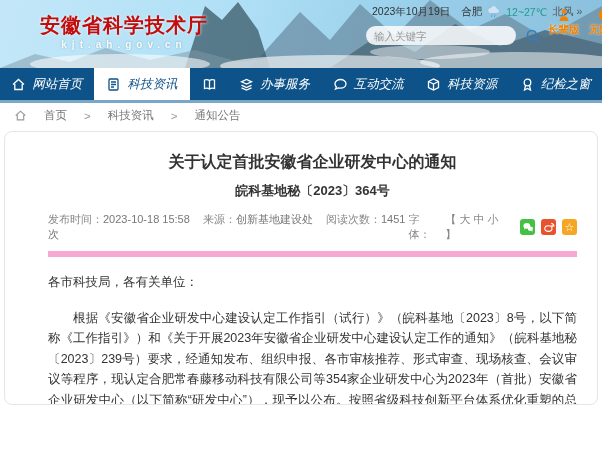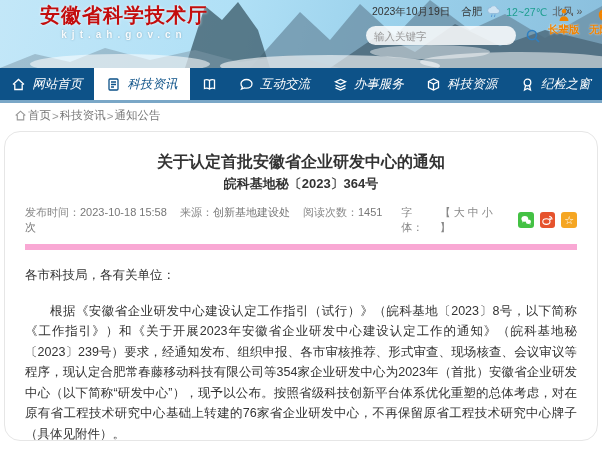--- a/index.html
+++ b/index.html
@@ -4,21 +4,21 @@
 <style>
   * { margin:0; padding:0; box-sizing:border-box; }
   html,body { width:602px; height:457px; overflow:hidden; background:#fff;
     font-family:"Liberation Sans","DejaVu Sans",sans-serif; }
   .page { width:602px; height:457px; position:relative; background:#fff; }
 
   
   .banner { position:relative; width:602px; height:68px; overflow:hidden;
     background:linear-gradient(105deg,#c3e7f8 0%,#b0e0f6 38%,#9cd2ec 62%,#8abfdd 100%); }
   .banner-art { position:absolute; left:0; top:0; }
-  .agency { position:absolute; left:14px; top:4px; width:220px; text-align:center; }
+  .agency { position:absolute; left:14px; top:14px; width:220px; text-align:center; }
   .agency-line { color:#c30d0d; font-weight:bold; font-size:20px; line-height:23px;
     letter-spacing:1px; text-shadow:0 0 3px rgba(255,255,255,.9); white-space:nowrap; }
   .agency-line.l2 { font-size:18px; }
   .site-url { margin-top:2px; color:rgba(255,255,255,.92); font-size:10px;
     letter-spacing:5px; font-weight:bold; text-shadow:0 0 2px rgba(90,130,150,.6); }
   .date-row { position:absolute; left:372px; top:5px; display:flex; align-items:center;
     gap:5px; font-size:10.5px; color:#333; white-space:nowrap; }
   .date-row .city { margin-left:6px; }
   .temp { color:#1d9e8f; }
   .wind { color:#555; }
@@ -39,31 +39,31 @@
   
   .navbar { display:flex; width:602px; height:35px; background:#0d5288;
     border-bottom:3px solid #7aa7c7;font-style:italic; }
   .nav-item { flex:1 1 auto; display:flex; align-items:center; justify-content:center;
     gap:6px; color:#fff; font-size:12.5px; cursor:pointer; text-decoration:none;
     white-space:nowrap; padding:0 6px; }
   .nav-item svg { flex:0 0 auto; }
   .nav-item.active { background:#fff; color:#0d5288; flex-grow:1.3; }
 
   
-  .breadcrumb { height:25px; display:flex; align-items:center; gap:1px;
+  .breadcrumb { height:25px; display:flex; align-items:center; gap:17px;
     padding-left:14px; font-size:11.5px; color:#777; background:#fff; }
   .breadcrumb a { color:#777; text-decoration:none; cursor:pointer; }
   .crumb-sep { color:#999; }
 
   
-  .content-box { margin:3px 4px 0 4px; height:310px; border:1px solid #e6e6e6;
-    border-radius:16px; background:#fff; overflow:hidden; }
+  .content-box { margin:3px 4px 0 4px; height:274px; border:1px solid #e6e6e6;
+    border-radius:8px; background:#fff; overflow:hidden;padding-left:23px; }
   .article-title { margin-top:20px; text-align:center; font-size:16px; font-weight:bold;
     color:#333; }
-  .doc-number { margin-top:2px; text-align:center; font-size:13px; font-weight:bold;
+  .doc-number { margin-top:9px; text-align:center; font-size:13px; font-weight:bold;
     color:#333; }
   .meta-row { margin:12px 20px 0 20px; padding-bottom:9px; border-bottom:6px solid #f9a8d4;
     display:flex; justify-content:space-between; align-items:flex-end; font-size:11px;
     color:#888; }
   .meta-left span.val { color:#777; }
   .meta-left > span { margin-right:10px; }
   .meta-right { display:flex; align-items:center; gap:6px; }
   .font-sizes { margin-right:6px; }
   .font-sizes .fs { cursor:pointer; }
   .share-icon { width:16px; height:16px; border-radius:3px; display:flex;
@@ -154,31 +154,31 @@
       <span>科技资讯</span>
     </a>
     <a class="nav-item">
       <svg width="15" height="15" viewBox="0 0 15 15" fill="none" stroke="currentColor" stroke-width="1.3">
         <path d="M7.5 3.5C6 2.4 4 2.4 2.5 3v8.5c1.5-.5 3.5-.5 5 .6 1.5-1.1 3.5-1.1 5-.6V3c-1.5-.6-3.5-.6-5 .5Z"></path>
         <path d="M7.5 3.5v8.6"></path>
       </svg>
     </a>
     <a class="nav-item">
       <svg width="15" height="15" viewBox="0 0 15 15" fill="none" stroke="currentColor" stroke-width="1.3">
-        <path d="M13 6.8c0 2.5-2.5 4.4-5.5 4.4-.8 0-1.5-.1-2.2-.3L2.5 12l.9-2A4.2 4.2 0 0 1 2 6.8c0-2.4 2.5-4.3 5.5-4.3S13 4.4 13 6.8Z"></path>
-      </svg>
-      <span>互动交流</span>
-    </a>
-    <a class="nav-item">
-      <svg width="15" height="15" viewBox="0 0 15 15" fill="none" stroke="currentColor" stroke-width="1.3">
         <path d="M2.5 4.8 7.5 2.5l5 2.3-5 2.3Z"></path>
         <path d="M2.5 8.2l5 2.3 5-2.3"></path>
         <path d="M2.5 10.8l5 2.3 5-2.3"></path>
       </svg>
       <span>办事服务</span>
+    </a>
+    <a class="nav-item">
+      <svg width="15" height="15" viewBox="0 0 15 15" fill="none" stroke="currentColor" stroke-width="1.3">
+        <path d="M13 6.8c0 2.5-2.5 4.4-5.5 4.4-.8 0-1.5-.1-2.2-.3L2.5 12l.9-2A4.2 4.2 0 0 1 2 6.8c0-2.4 2.5-4.3 5.5-4.3S13 4.4 13 6.8Z"></path>
+      </svg>
+      <span>互动交流</span>
     </a>
     <a class="nav-item">
       <svg width="15" height="15" viewBox="0 0 15 15" fill="none" stroke="currentColor" stroke-width="1.3">
         <path d="M2.5 4.5 7.5 2l5 2.5v6L7.5 13l-5-2.5Z"></path>
         <path d="M2.5 4.5 7.5 7l5-2.5M7.5 7v6"></path>
       </svg>
       <span>科技资源</span>
     </a>
     <a class="nav-item">
       <svg width="15" height="15" viewBox="0 0 15 15" fill="none" stroke="currentColor" stroke-width="1.3">

